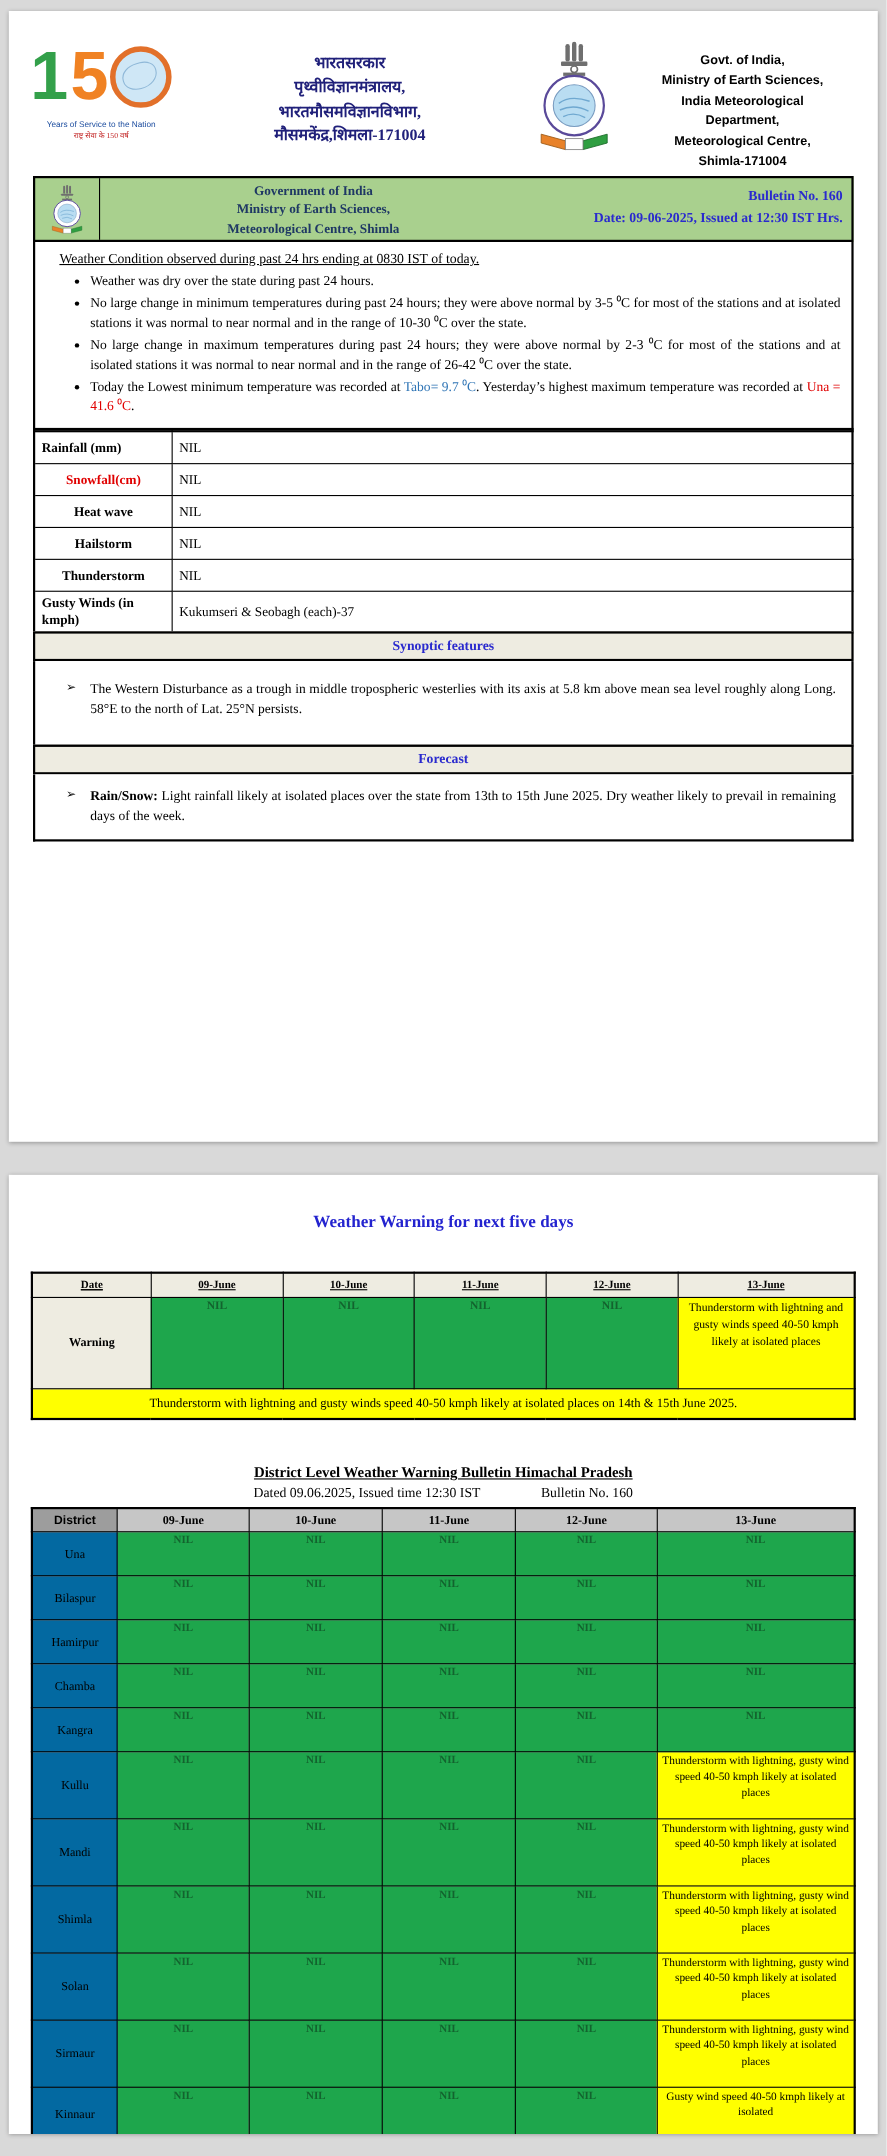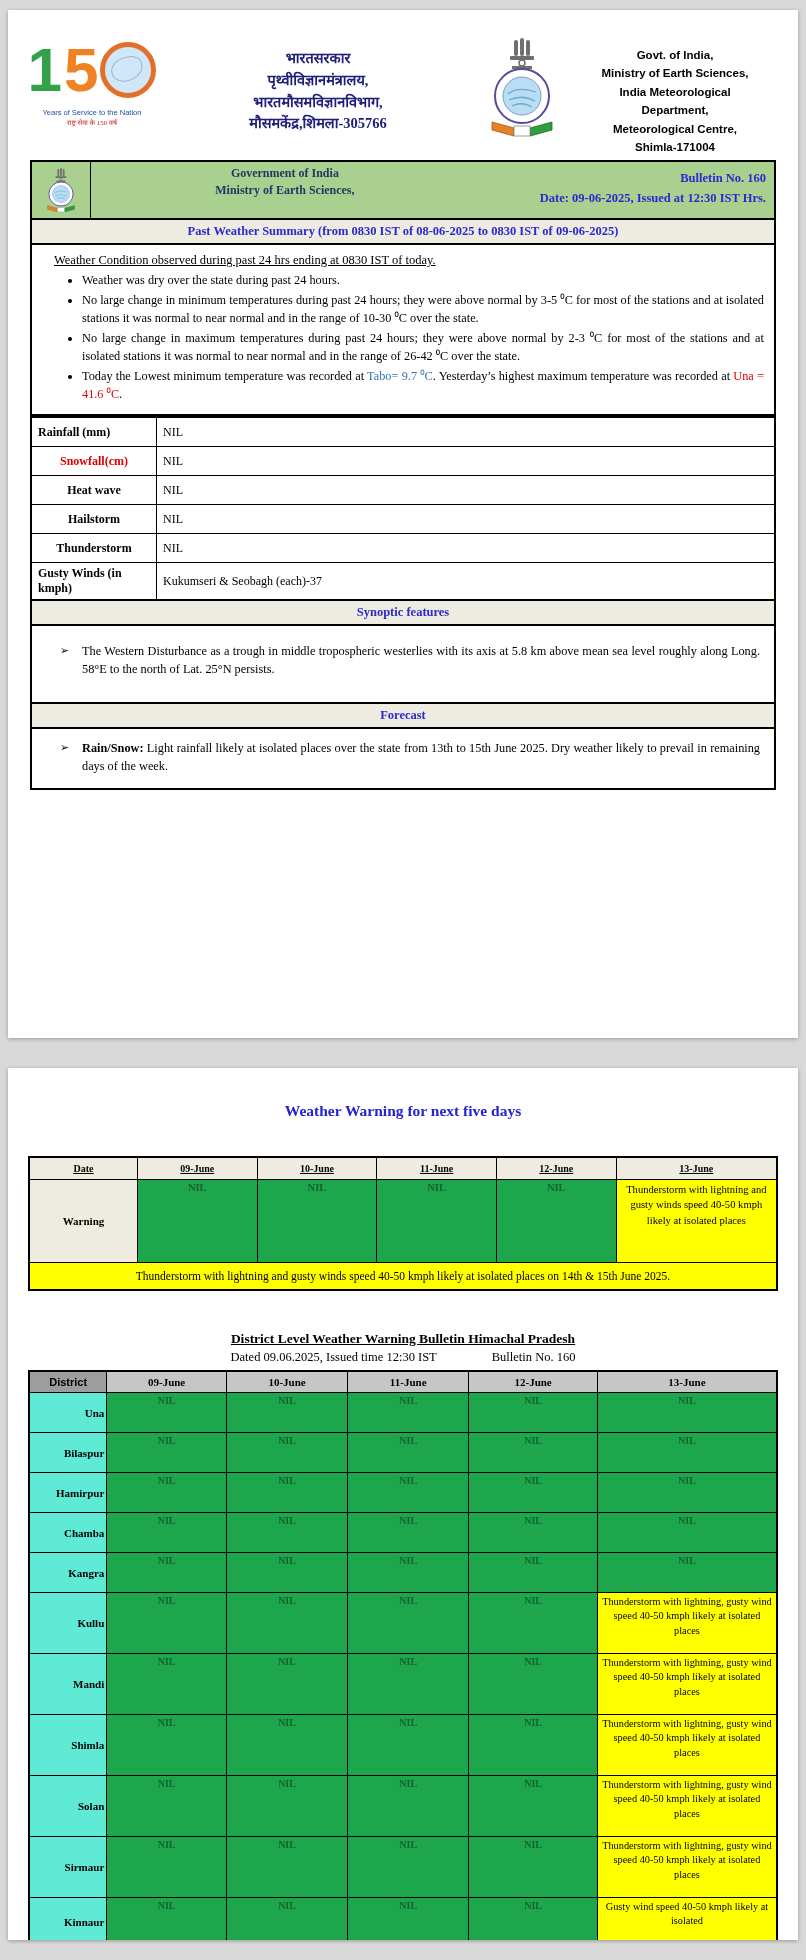--- a/index.html
+++ b/index.html
@@ -80,21 +80,21 @@
   td.footnote{background:#ffff00;text-align:center;font-size:11.5px;padding:7px 4px;}
 
   .d-title{margin-top:40px;text-align:center;font-weight:bold;font-size:13.5px;text-decoration:underline;}
   .d-sub{text-align:center;font-size:12.5px;margin-top:3px;}
   .d-sub .sp{display:inline-block;width:55px;}
 
   table.dist{width:750px;margin:5px auto 0 auto;border-collapse:collapse;border:2px solid #000;table-layout:fixed;}
   table.dist th, table.dist td{border:1px solid #000;}
   table.dist th{font-size:11px;font-weight:bold;padding:4px 1px;background:#c6c6c6;}
   table.dist th.first{background:#9d9d9d;font-family:"Liberation Sans",sans-serif;}
-  td.dname{background:#5eead4;text-align:right;vertical-align:middle;font-weight:bold;font-size:11px;padding:1px 2px;}
+  td.dname{background:#0369a1;text-align:center;vertical-align:middle;font-weight:normal;font-size:11px;padding:1px 2px;}
   .rs td{height:36px;}
   .rl td{height:56px;}
   .rm td{height:44px;}
   table.dist td.nilc{font-size:10px;}
   table.dist td.warn-text{font-size:10.3px;line-height:1.4;}
 
   
   .emblem-lg{width:76px;height:102px;}
   .emblem-sm{width:34px;height:46px;}
 </style>
@@ -132,21 +132,21 @@
         <span class="zero"></span>
       </div>
       <div class="cap-en">Years of Service to the Nation</div>
       <div class="cap-hi">राष्ट्र सेवा के 150 वर्ष</div>
     </div>
 
     <div class="hindi-block">
       <div>भारतसरकार</div>
       <div>पृथ्वीविज्ञानमंत्रालय,</div>
       <div>भारतमौसमविज्ञानविभाग,</div>
-      <div>मौसमकेंद्र,शिमला-305766</div>
+      <div>मौसमकेंद्र,शिमला-171004</div>
     </div>
 
     <div class="emblem-wrap">
       <svg class="emblem-lg">
           <use href="#imd-emblem"></use>
         </svg>
     </div>
 
     <div class="addr-block">
       <div>Govt. of India,</div>
@@ -160,28 +160,28 @@
 
   <div class="gbar">
     <div class="cell-logo">
       <svg class="emblem-sm">
           <use href="#imd-emblem"></use>
         </svg>
     </div>
     <div class="cell-center">
       <div>Government of India</div>
       <div>Ministry of Earth Sciences,</div>
+      <div>Meteorological Centre, Shimla</div>
     </div>
     <div class="cell-right">
       <div>Bulletin No. 160</div>
       <div>Date: 09-06-2025, Issued at 12:30 IST Hrs.</div>
     </div>
   </div>
 
-  <div class="beige-bar">Past Weather Summary (from 0830 IST of 08-06-2025 to 0830 IST of 09-06-2025)</div>
 
   <div class="box">
     <div class="wc-heading">Weather Condition observed during past 24 hrs ending at 0830 IST of today.</div>
     <ul class="bullets">
       <li>Weather was dry over the state during past 24 hours.</li>
       <li>No large change in minimum temperatures during past 24 hours; they were above normal by 3-5 ⁰C for most of the stations and at isolated stations it was normal to near normal and in the range of 10-30 ⁰C over the state.</li>
       <li>No large change in maximum temperatures during past 24 hours; they were above normal by 2-3 ⁰C for most of the stations and at isolated stations it was normal to near normal and in the range of 26-42 ⁰C  over the state.</li>
       <li><span>Today the Lowest minimum temperature was recorded at </span><span class="blue">Tabo= 9.7 ⁰C</span><span>. Yesterday’s highest maximum temperature was recorded at </span><span class="red">Una = 41.6 ⁰C</span><span>.</span></li>
     </ul>
   </div>

